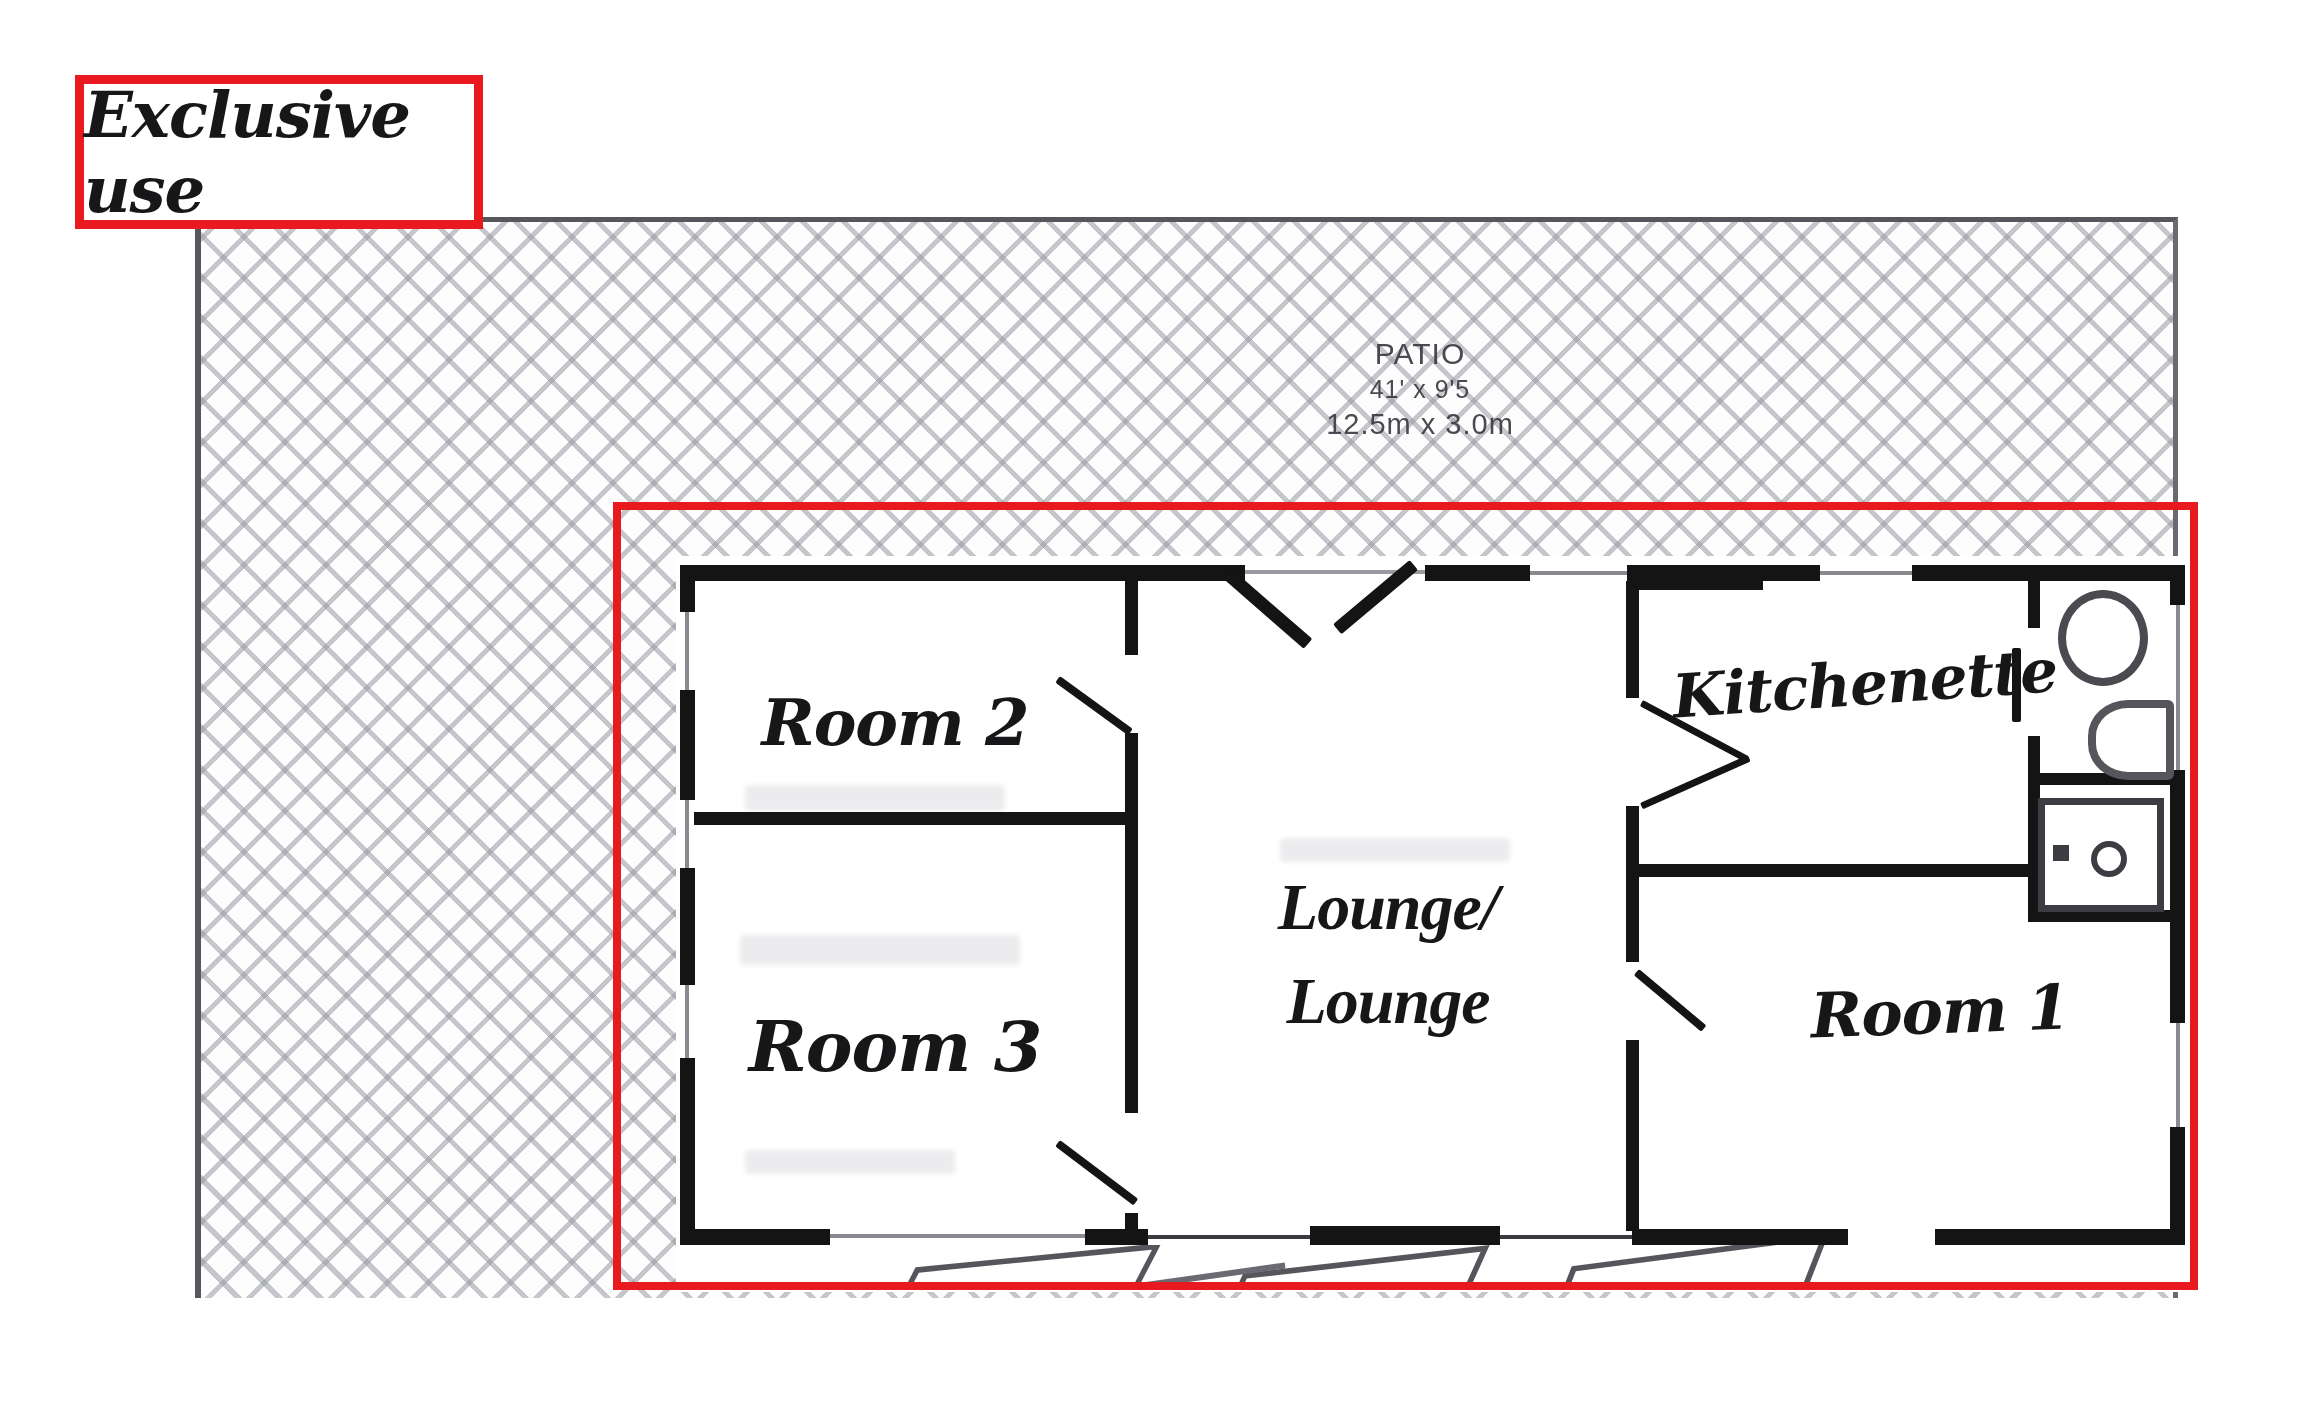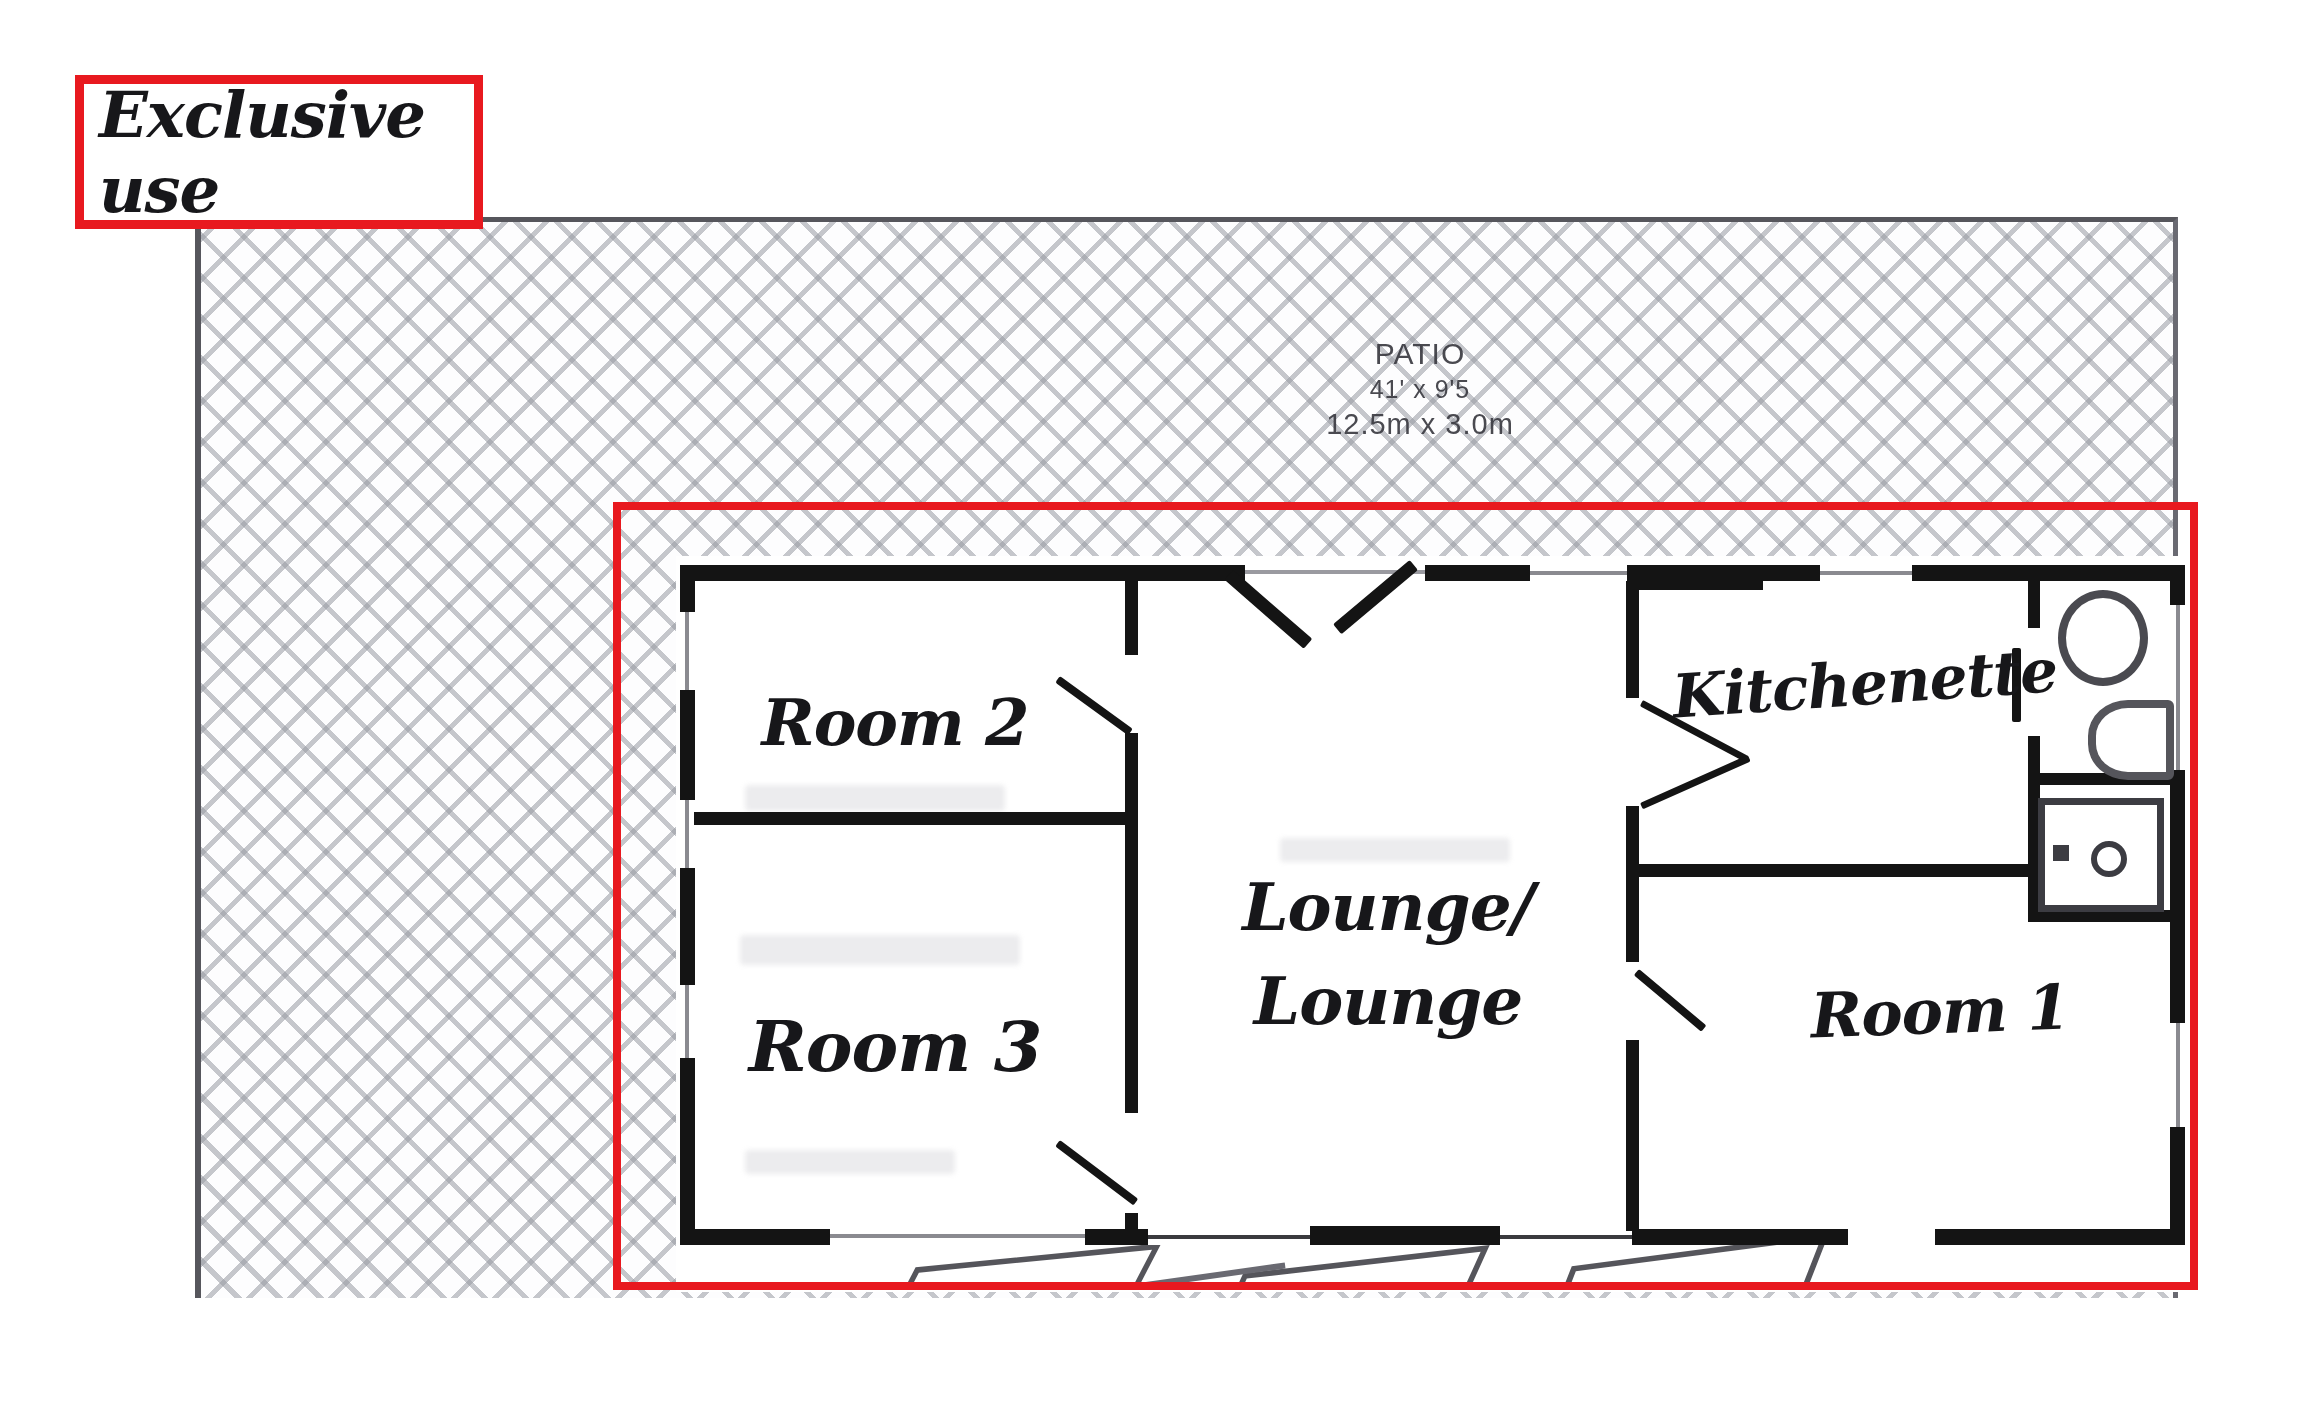--- a/index.html
+++ b/index.html
@@ -34,21 +34,21 @@
   .fixture{position:absolute;z-index:6;}
   .outside-strip{position:absolute;left:676px;top:1245px;width:1530px;height:44px;overflow:hidden;z-index:4;}
   .recliner{position:absolute;background:#ffffff;border:6px solid #55555b;transform-origin:center;}
 </style>
 </head>
 <body>
 
 <div class="canvas">
 
   <div class="red-box" style="left:75px;top:75px;width:390px;height:136px;z-index:31;">
-    <span class="script" style="font-size:64px;padding-left:15px;">Exclusive use</span>
+    <span class="script" style="font-size:64px;">Exclusive use</span>
   </div>
 
   <div class="hatch"></div>
 
   <div class="patio-text">
     <div class="l1">PATIO</div>
     <div class="l2">41' x 9'5</div>
     <div class="l3">12.5m x 3.0m</div>
   </div>
 
@@ -121,21 +121,21 @@
 
   <div class="outside-strip">
     <div class="recliner" style="left:230px;top:10px;width:220px;height:52px;transform:skewX(-32deg) rotate(-6deg);"></div>
     <div class="recliner" style="left:560px;top:14px;width:220px;height:52px;transform:skewX(-30deg) rotate(-7deg);"></div>
     <div class="recliner" style="left:890px;top:4px;width:230px;height:58px;transform:skewX(-28deg) rotate(-8deg);"></div>
     <div style="position:absolute;left:430px;top:30px;width:180px;height:6px;background:#6a6a72;transform:rotate(-8deg);"></div>
   </div>
 
   <div class="label script" style="left:740px;top:685px;width:310px;font-size:64px;">Room 2</div>
   <div class="label script" style="left:740px;top:1005px;width:310px;font-size:70px;">Room 3</div>
-  <div class="label script" style="left:1238px;top:860px;width:300px;font-size:66px;line-height:94px;">
+  <div class="label script" style="left:1238px;top:860px;width:300px;font-size:66px;line-height:94px;font-family:Liberation Serif, serif;">
     <div>Lounge/</div>
     <div>Lounge</div>
   </div>
   <div class="label script" style="left:1672px;top:650px;width:340px;font-size:60px;transform:rotate(-4deg);">Kitchenette</div>
   <div class="label script" style="left:1790px;top:975px;width:300px;font-size:62px;transform:rotate(-2deg);">Room 1</div>
 
   <div class="red-outline" style="left:613px;top:502px;width:1569px;height:772px;"></div>
 
 </div>
 

